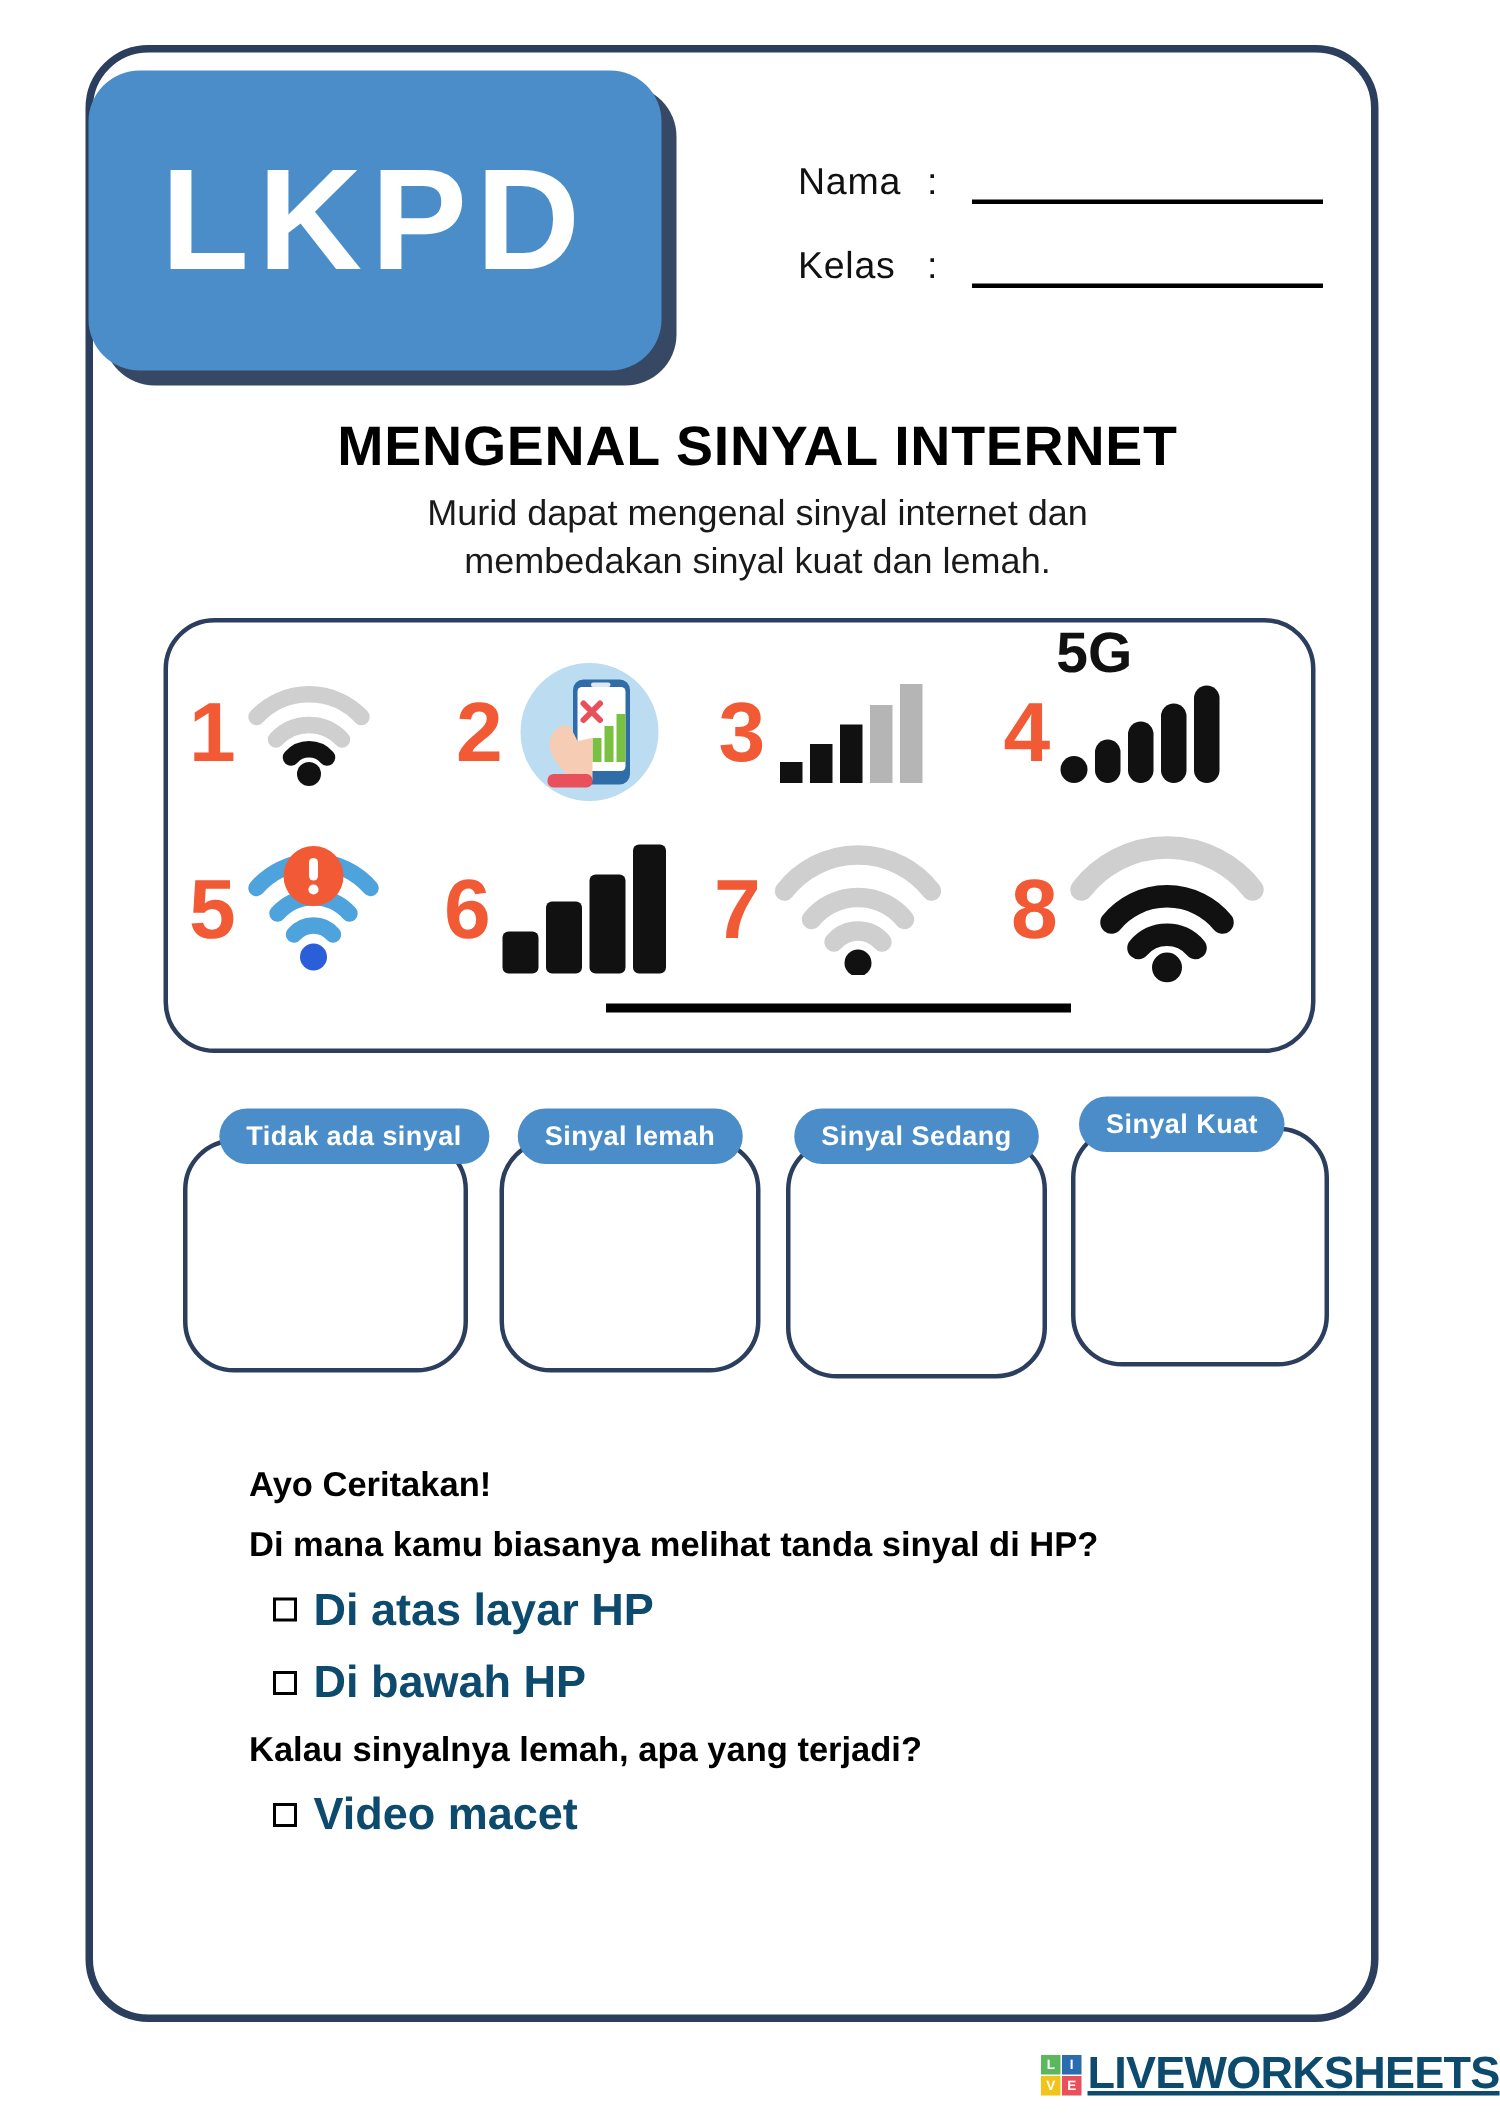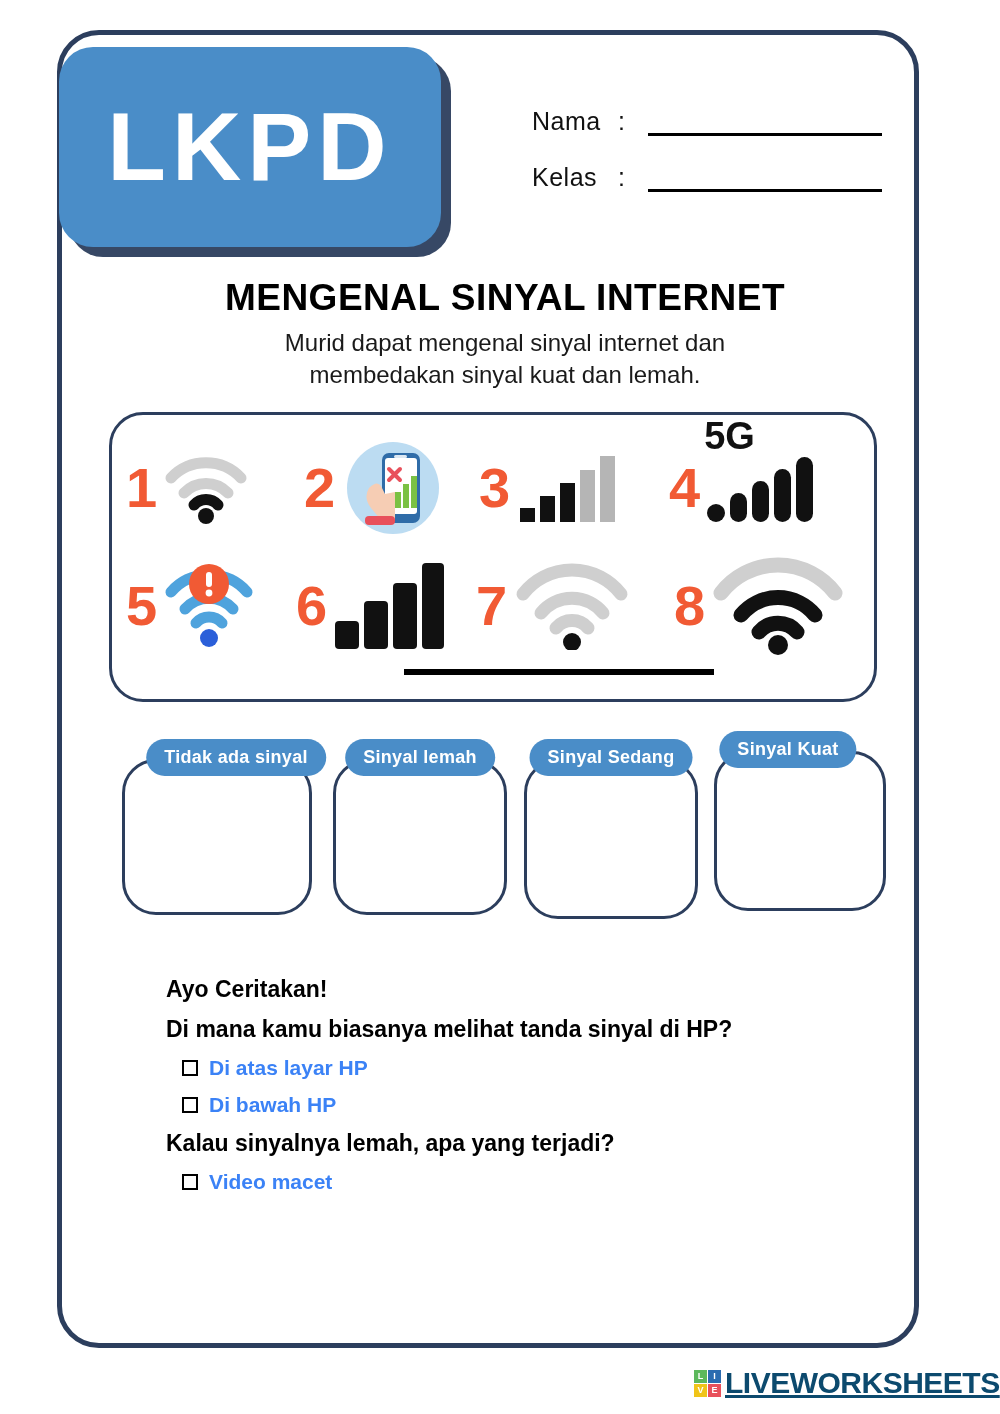--- a/index.html
+++ b/index.html
@@ -122,21 +122,21 @@
   }
   
   .questions{
     position:absolute;left:104px;top:940px;width:700px;
   }
   .q-line{
     font-size:23px;font-weight:bold;color:#000;
     margin:0 0 11px 0;line-height:1.25;
   }
   .opt-line{
-    font-size:21px;font-weight:bold;color:#3b82f6;
+    font-size:30px;font-weight:bold;color:#0c4a6e;
     margin:0 0 11px 16px;line-height:1.25;
     display:flex;align-items:center;text-align:center;
   }
   .cbox{
     width:16px;height:16px;border:2px solid #000;
     margin-right:11px;flex:none;box-sizing:border-box;
   }
   
   .footer-logo{
     position:absolute;left:694px;top:1366px;

